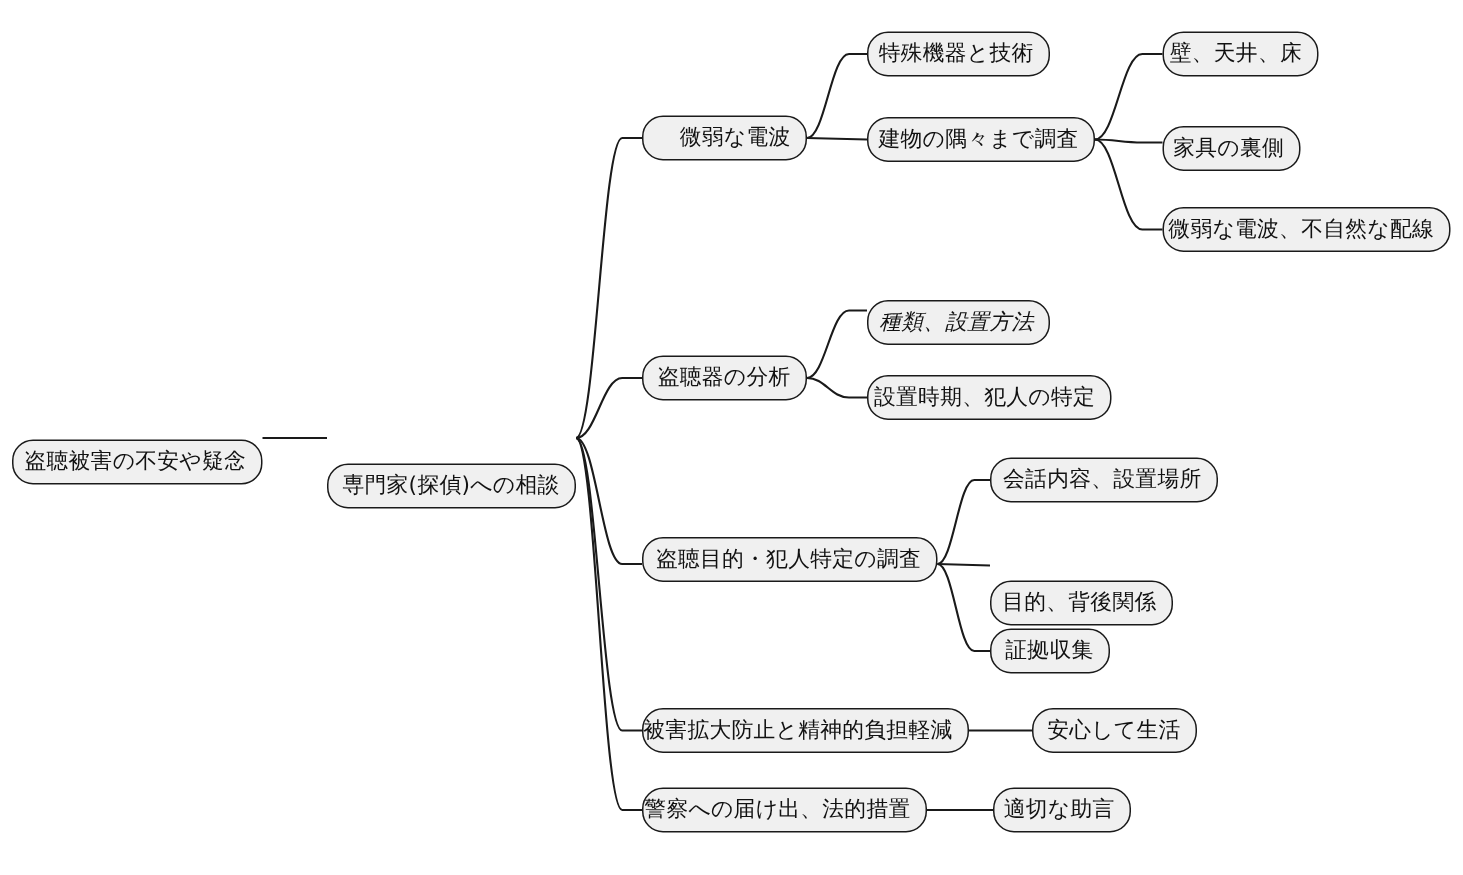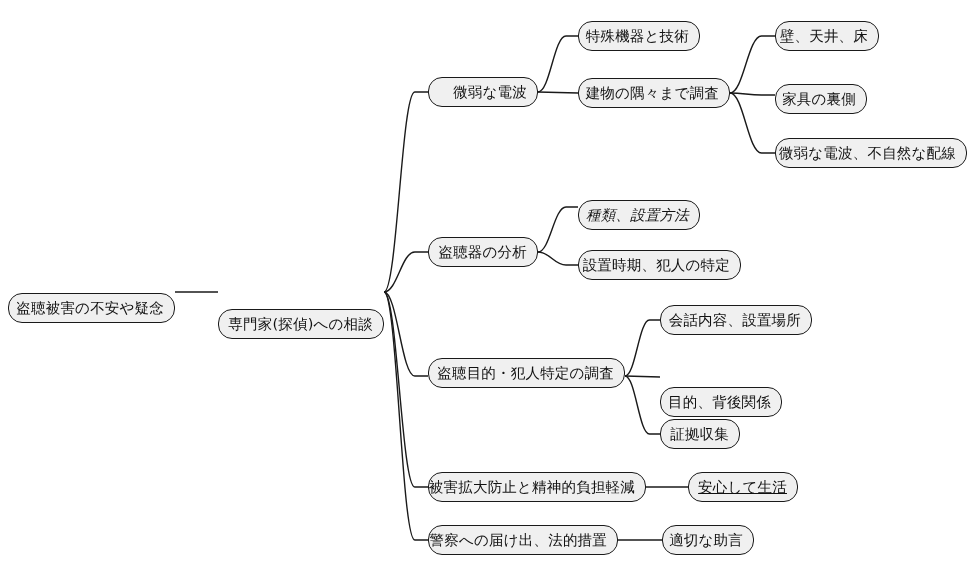--- a/index.html
+++ b/index.html
@@ -115,21 +115,21 @@
       </div>
       <div class="node" style="left: 660px; top: 362px; width: 122px; margin-top: 25px;">
         <span class="node-label">目的、背後関係</span>
       </div>
       <div class="node" style="left: 660px; top: 419px; width: 80px;">
         <span class="node-label">証拠収集</span>
       </div>
       <div class="node" style="left: 428px; top: 472px; width: 218px;">
         <span class="node-label">被害拡大防止と精神的負担軽減</span>
       </div>
-      <div class="node" style="left: 688px; top: 472px; width: 110px; text-decoration: underline;">
+      <div class="node" style="left: 688px; top: 472px; width: 110px;">
         <span class="node-label">安心して生活</span>
       </div>
       <div class="node" style="left: 428px; top: 525px; width: 190px;">
         <span class="node-label">警察への届け出、法的措置</span>
       </div>
       <div class="node" style="left: 662px; top: 525px; width: 92px;">
         <span class="node-label">適切な助言</span>
       </div>
     </div>
 </div>

